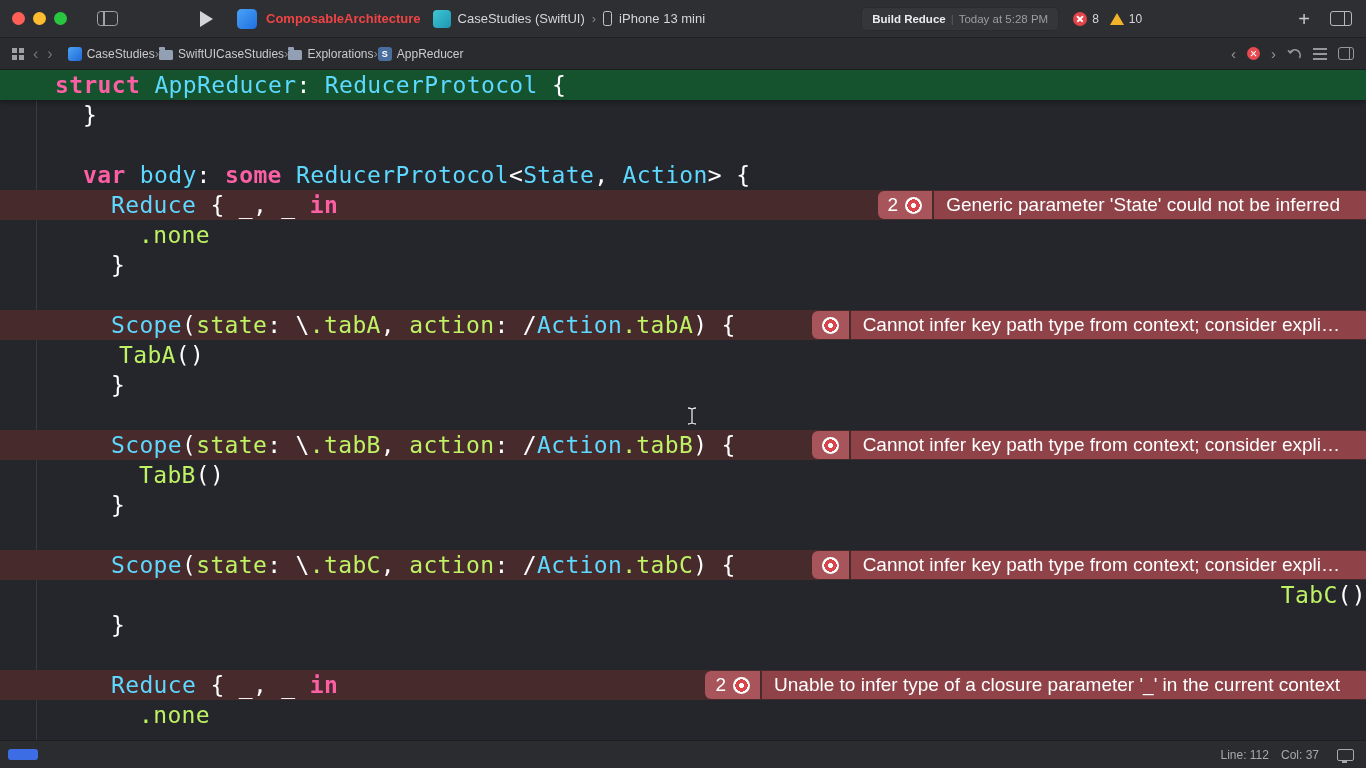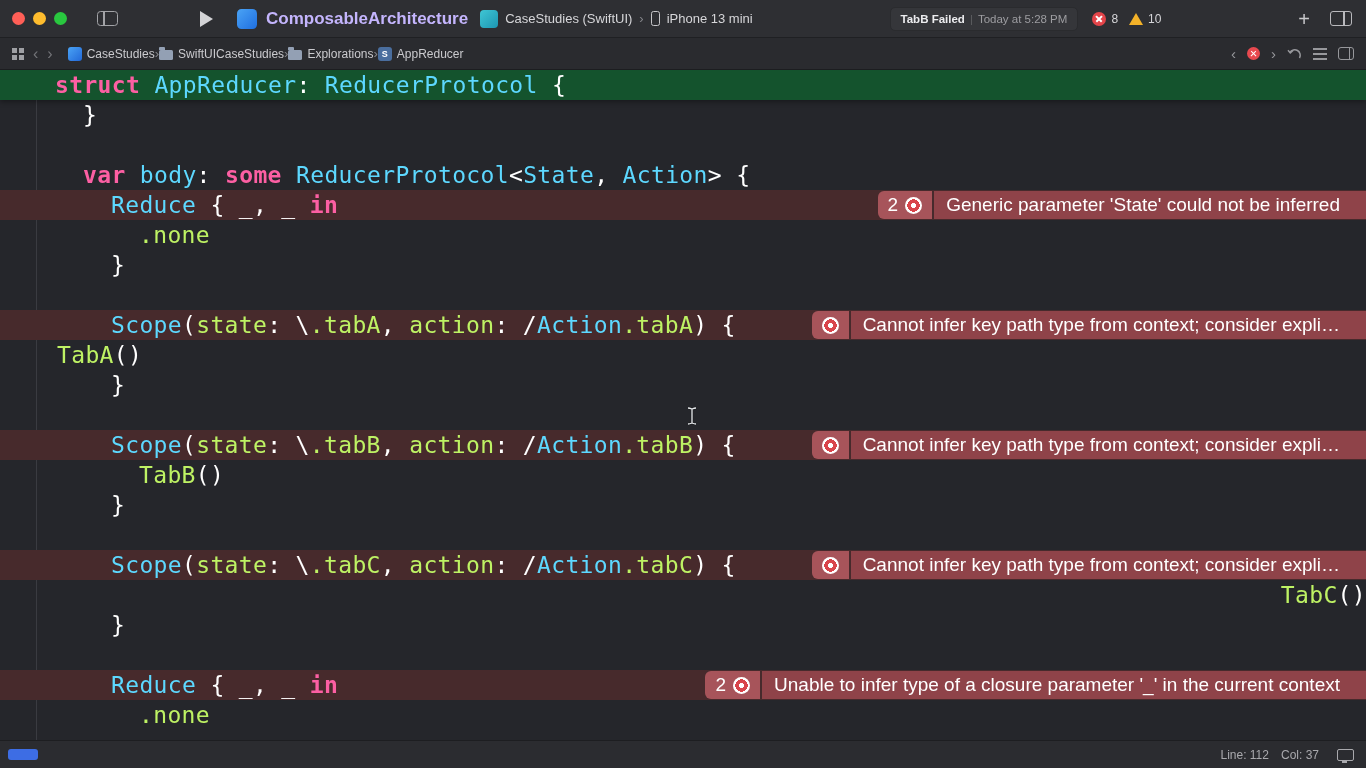--- a/index.html
+++ b/index.html
@@ -10,21 +10,21 @@
   
   .titlebar{height:38px;background:#2e2f33;border-bottom:1px solid #1f2023;
             display:flex;align-items:center;flex:0 0 auto;position:relative}
   .traffic{display:flex;gap:8px;margin-left:12px}
   .tl{width:13px;height:13px;border-radius:50%}
   .tl.red{background:#ff5f57}.tl.yellow{background:#febc2e}.tl.green{background:#29c73f}
   .icon-sidebar{width:21px;height:15px;border:1.5px solid #a2a3a7;border-radius:3.5px;margin-left:30px;position:relative}
   .icon-sidebar::after{content:"";position:absolute;left:5px;top:0;bottom:0;width:1.5px;background:#a2a3a7}
   .icon-run{width:0;height:0;border-left:13px solid #d4d4d7;border-top:8px solid transparent;border-bottom:8px solid transparent;margin-left:82px}
   .proj-icon{width:20px;height:20px;border-radius:4.5px;background:linear-gradient(135deg,#4aa3f5,#1f6fe0);margin-left:24px}
-  .proj-title{margin-left:9px;font-size:17px;font-weight:bold;color:#c4b5fd}
+  .proj-title{margin-left:9px;font-size:13px;font-weight:bold;color:#ef4444}
   .scheme{display:flex;align-items:center;gap:7px;margin-left:12px;font-size:13px;color:#d6d6d9}
   .scheme-icon{width:18px;height:18px;border-radius:4px;background:linear-gradient(135deg,#3fc6d4,#1d96b2)}
   .sep-glyph{color:#85868a;font-size:13px}
   .phone-icon{width:9px;height:15px;border:1.3px solid #c6c6c9;border-radius:2.5px}
   .status-pill{margin-left:auto;height:24px;min-width:186px;background:#35363a;border:1px solid #2a2b2e;
                border-radius:5px;display:flex;align-items:center;justify-content:center;gap:5px;
                font-size:11.5px;padding:0 10px;white-space:nowrap}
   .st-b{color:#ececef;font-weight:bold}
   .st-sep{color:#5c5d61}
   .st-t{color:#9d9da1}
@@ -113,21 +113,21 @@
     <span class="proj-icon"></span>
     <span class="proj-title">ComposableArchitecture</span>
     <div class="scheme">
       <span class="scheme-icon"></span>
       <span>CaseStudies (SwiftUI)</span>
       <span class="sep-glyph">›</span>
       <span class="phone-icon"></span>
       <span>iPhone 13 mini</span>
     </div>
     <div class="status-pill">
-      <span class="st-b">TabB Failed</span>
+      <span class="st-b">Build Reduce</span>
       <span class="st-sep">|</span>
       <span class="st-t">Today at 5:28 PM</span>
     </div>
     <div class="issues">
       <span class="errdot"></span>
       <span>8</span>
       <span class="warn-tri"></span>
       <span>10</span>
     </div>
     <span class="plus">+</span>
@@ -179,21 +179,21 @@
       </div>
     <div class="rows" id="rows">
         <div class="code-line" style="padding-left: 83px;"><span class="tk-p">}</span></div>
         <div class="code-line" style="padding-left: 55px;"></div>
         <div class="code-line" style="padding-left: 83px;"><span class="tk-k">var</span><span class="tk-p"> </span><span class="tk-c">body</span><span class="tk-p">: </span><span class="tk-k">some</span><span class="tk-p"> </span><span class="tk-c">ReducerProtocol</span><span class="tk-p">&lt;</span><span class="tk-c">State</span><span class="tk-p">, </span><span class="tk-c">Action</span><span class="tk-p">&gt; {</span></div>
         <div class="code-line err-row" style="padding-left: 111px;"><span class="tk-c">Reduce</span><span class="tk-p"> { _, _ </span><span class="tk-k">in</span><div class="anno"><div class="anno-badge"><span>2</span><span class="err-icon"></span></div><div class="anno-msg">Generic parameter 'State' could not be inferred</div></div></div>
         <div class="code-line" style="padding-left: 139px;"><span class="tk-m">.none</span></div>
         <div class="code-line" style="padding-left: 111px;"><span class="tk-p">}</span></div>
         <div class="code-line" style="padding-left: 55px;"></div>
         <div class="code-line err-row" style="padding-left: 111px;"><span class="tk-c">Scope</span><span class="tk-p">(</span><span class="tk-m">state</span><span class="tk-p">: \</span><span class="tk-m">.tabA</span><span class="tk-p">, </span><span class="tk-m">action</span><span class="tk-p">: /</span><span class="tk-c">Action</span><span class="tk-m">.tabA</span><span class="tk-p">) {</span><div class="anno"><div class="anno-badge"><span class="err-icon"></span></div><div class="anno-msg">Cannot infer key path type from context; consider expli…</div></div></div>
-        <div class="code-line" style="padding-left: 57px;"><span class="tk-m">TabA</span><span class="tk-p">()</span></div>
+        <div class="code-line" style="padding-left: 119px;"><span class="tk-m">TabA</span><span class="tk-p">()</span></div>
         <div class="code-line" style="padding-left: 111px;"><span class="tk-p">}</span></div>
         <div class="code-line" style="padding-left: 55px;"></div>
         <div class="code-line err-row" style="padding-left: 111px;"><span class="tk-c">Scope</span><span class="tk-p">(</span><span class="tk-m">state</span><span class="tk-p">: \</span><span class="tk-m">.tabB</span><span class="tk-p">, </span><span class="tk-m">action</span><span class="tk-p">: /</span><span class="tk-c">Action</span><span class="tk-m">.tabB</span><span class="tk-p">) {</span><div class="anno"><div class="anno-badge"><span class="err-icon"></span></div><div class="anno-msg">Cannot infer key path type from context; consider expli…</div></div></div>
         <div class="code-line" style="padding-left: 139px;"><span class="tk-m">TabB</span><span class="tk-p">()</span></div>
         <div class="code-line" style="padding-left: 111px;"><span class="tk-p">}</span></div>
         <div class="code-line" style="padding-left: 55px;"></div>
         <div class="code-line err-row" style="padding-left: 111px;"><span class="tk-c">Scope</span><span class="tk-p">(</span><span class="tk-m">state</span><span class="tk-p">: \</span><span class="tk-m">.tabC</span><span class="tk-p">, </span><span class="tk-m">action</span><span class="tk-p">: /</span><span class="tk-c">Action</span><span class="tk-m">.tabC</span><span class="tk-p">) {</span><div class="anno"><div class="anno-badge"><span class="err-icon"></span></div><div class="anno-msg">Cannot infer key path type from context; consider expli…</div></div></div>
         <div class="code-line" style="padding-left: 139px; text-align: right;"><span class="tk-m">TabC</span><span class="tk-p">()</span></div>
         <div class="code-line" style="padding-left: 111px;"><span class="tk-p">}</span></div>
         <div class="code-line" style="padding-left: 55px;"></div>

